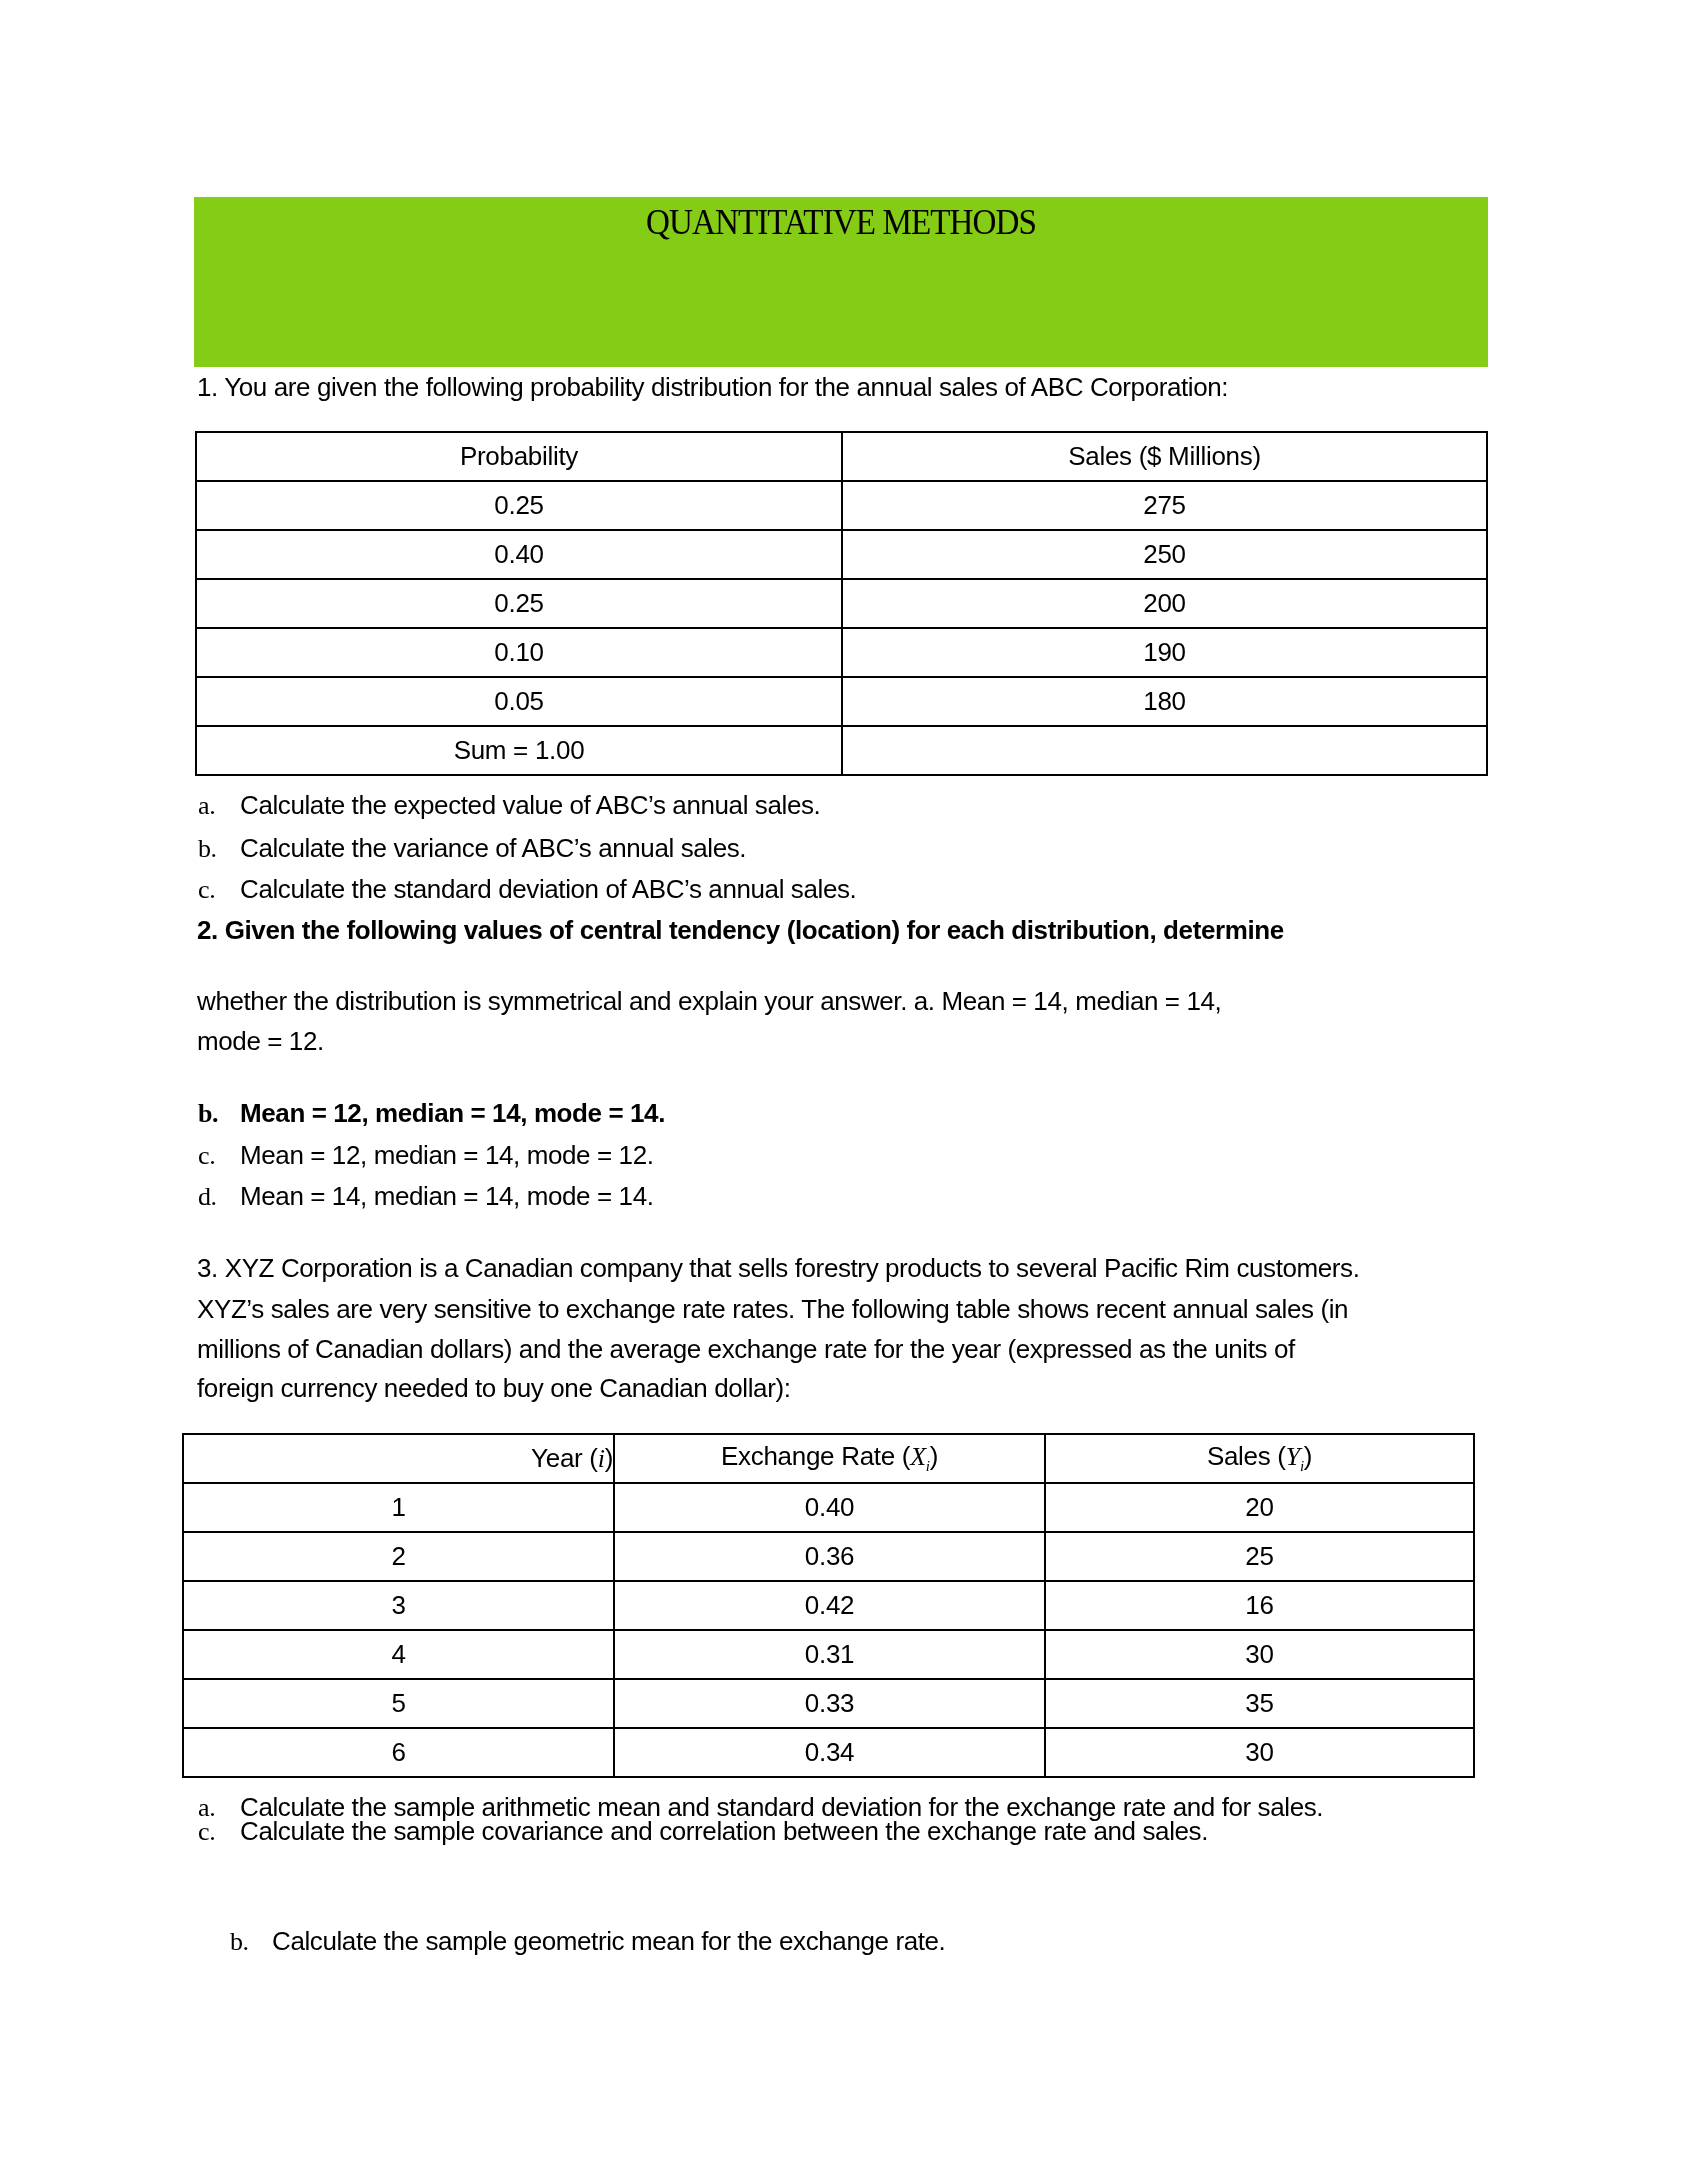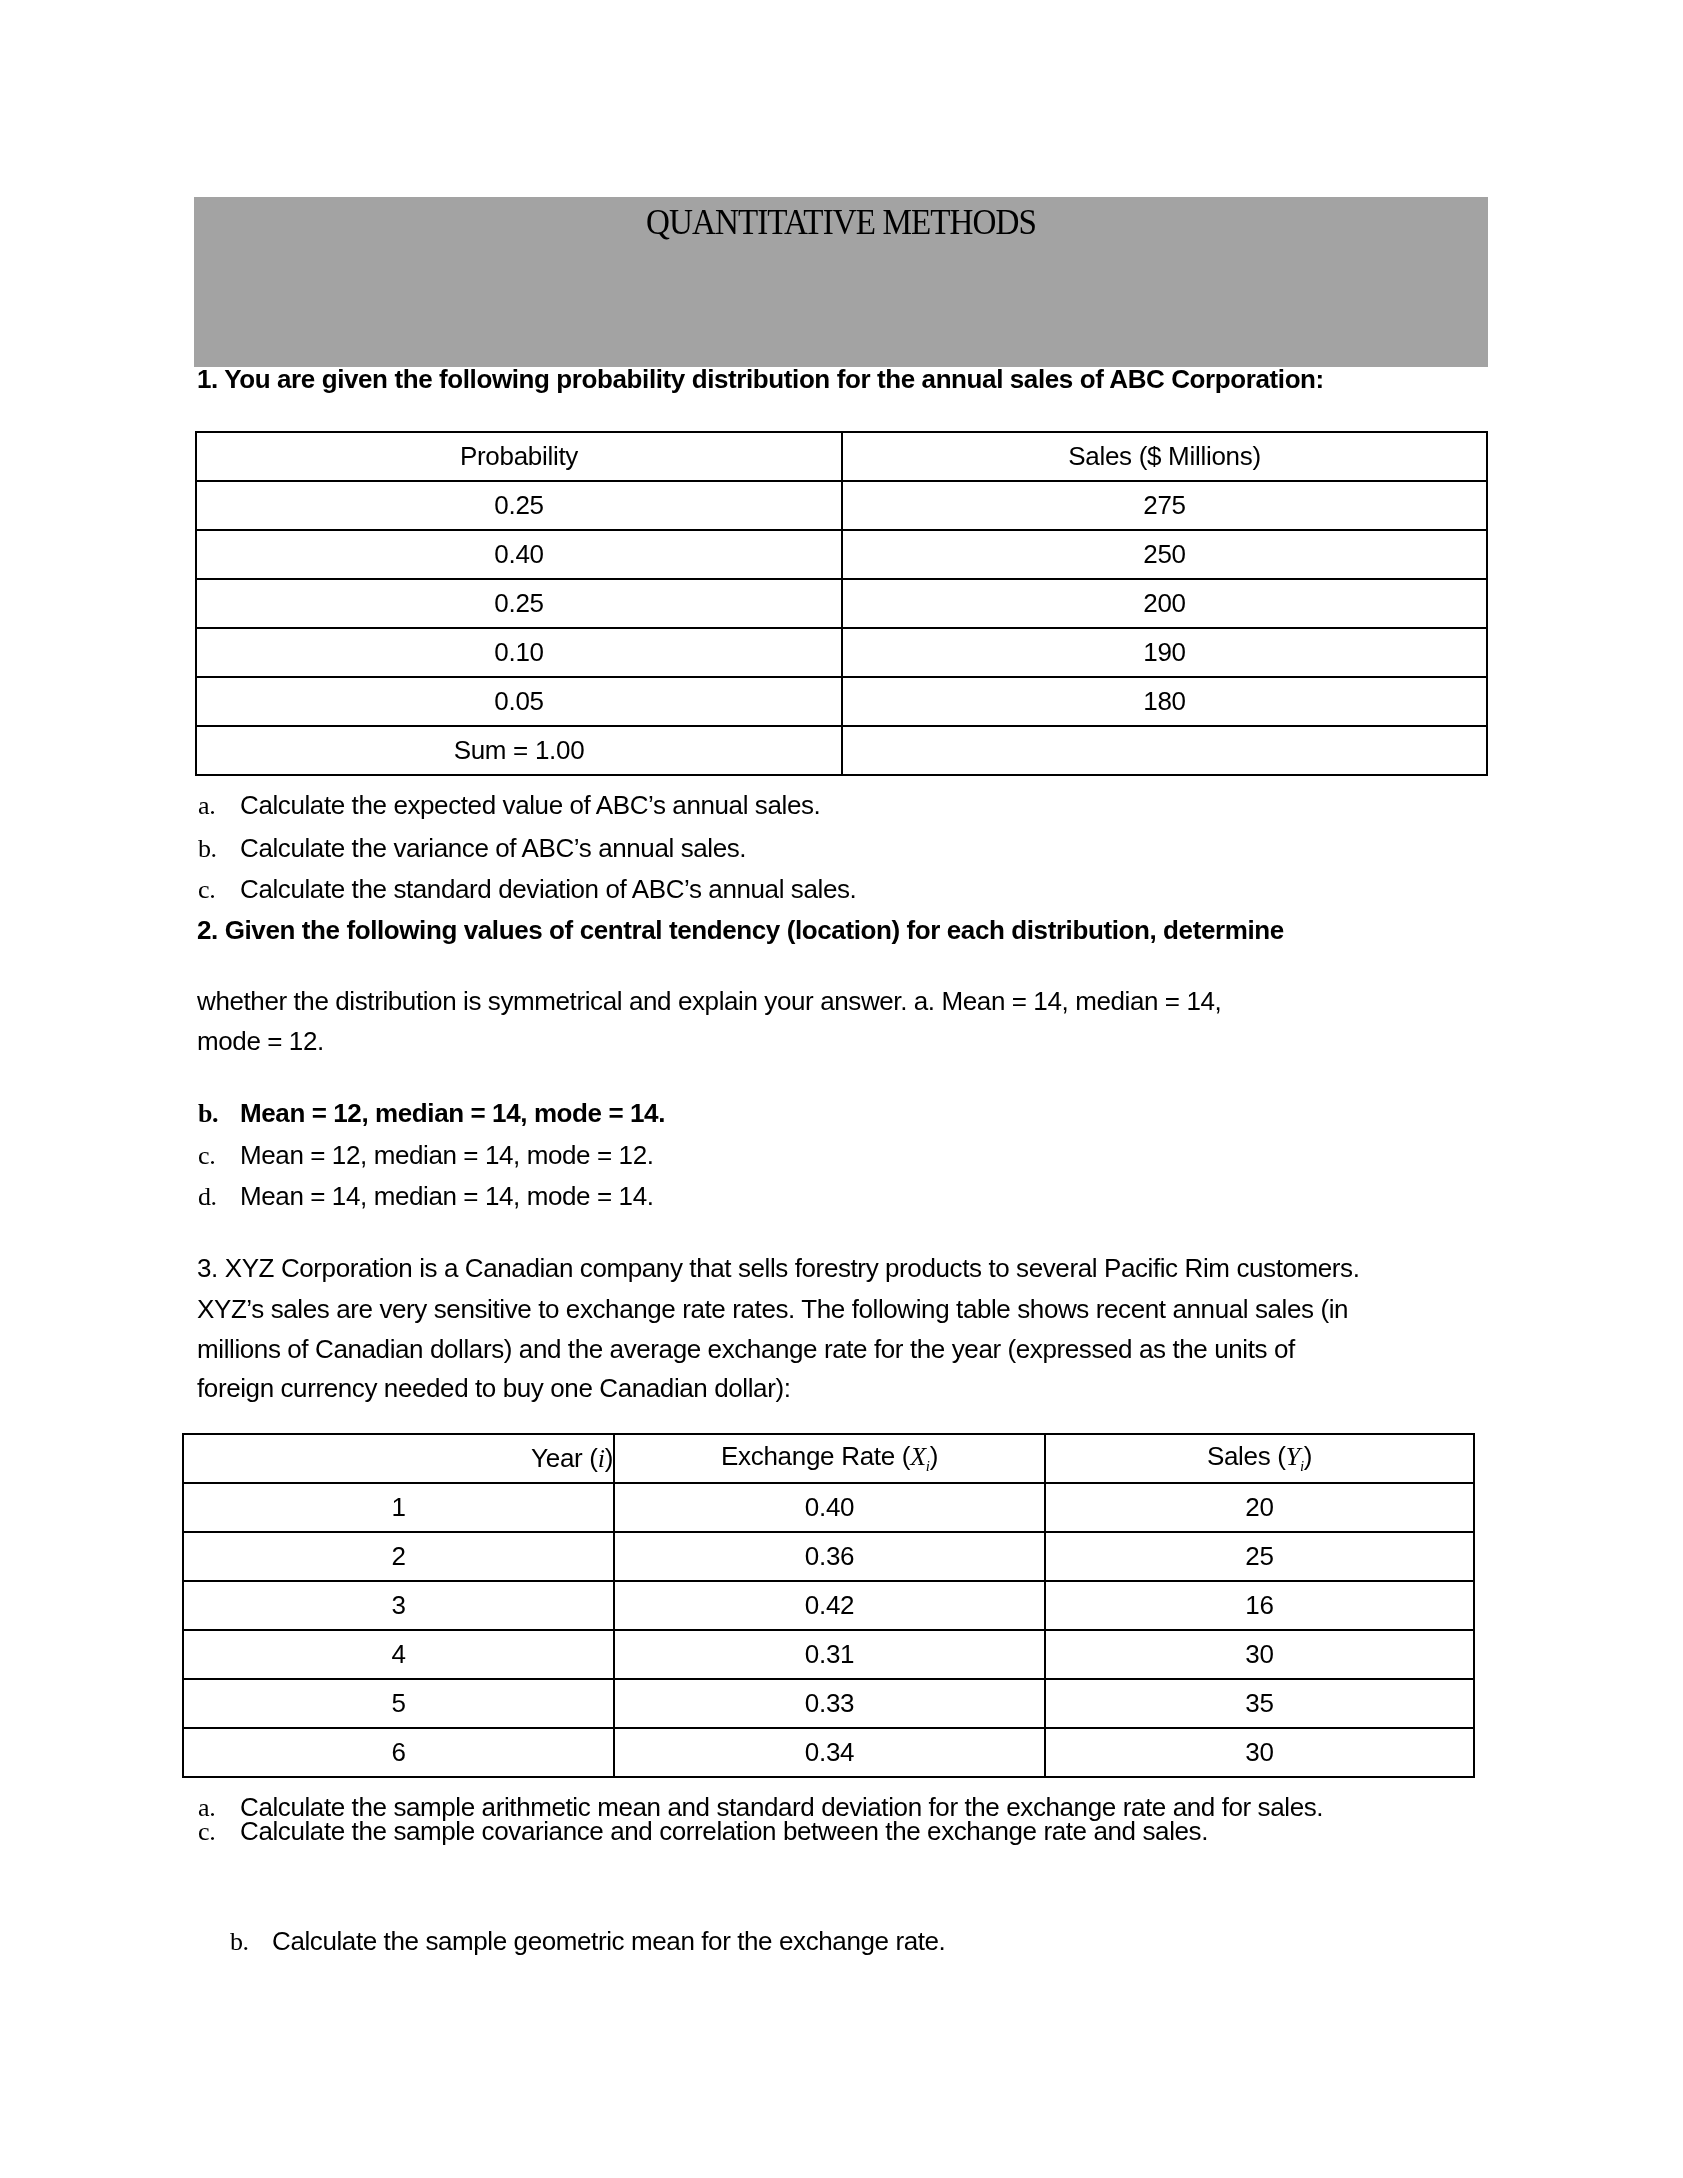--- a/index.html
+++ b/index.html
@@ -1,39 +1,39 @@
 <!DOCTYPE html>
 <html><head>
 <meta charset="utf-8">
 <style>
   html, body { margin:0; padding:0; background:#ffffff; }
   body { width:1683px; height:2178px; position:relative; overflow:hidden;
          font-family:"Liberation Sans", "DejaVu Sans", sans-serif; color:#000; }
-  .title-box { position:absolute; left:194px; top:197px; width:1294px; height:170px; background:#a3a3a3; }
+  .title-box { position:absolute; left:194px; top:197px; width:1294px; height:170px; background:#84cc16; }
   .title { position:absolute; left:0; right:0; top:4px; text-align:center;
            font-family:"Liberation Serif", "DejaVu Serif", serif; font-size:36px; letter-spacing:-1px;
            transform:scaleX(0.92); }
   .line { position:absolute; left:197px; font-size:26px; white-space:nowrap; line-height:34px; letter-spacing:-0.4px; }
   .sub  { position:absolute; left:198px; font-size:26px; white-space:nowrap; line-height:48px; letter-spacing:-0.4px; }
   .sub .lbl { font-family:"Liberation Serif", "DejaVu Serif", serif; display:inline-block; width:42px; }
   table.grid { position:absolute; border-collapse:collapse; font-size:26px; }
   table.grid td { border:2.5px solid #000; text-align:center; padding:0; height:47px; letter-spacing:-0.3px; }
   .t1 { left:195px; top:431px; width:1293px; }
   .t2 { left:182px; top:1433px; width:1293px; }
   .math { font-family:"Liberation Serif", "DejaVu Serif", serif; font-style:italic; }
   .math sub { font-size:15px; }
 </style>
 </head>
 <body>
 
 <div class="title-box">
   <div class="title">QUANTITATIVE METHODS</div>
 </div>
 
-<div class="line" style="top:362px;font-weight:bold;">1.  You are given the following probability distribution for the annual sales of ABC Corporation:</div>
+<div class="line" style="top:370px;">1.  You are given the following probability distribution for the annual sales of ABC Corporation:</div>
 
 <table class="grid t1">
   <tbody>
       <tr>
     <td style="width:644px;">Probability</td>
     <td>Sales ($ Millions)</td>
   </tr>
   <tr>
     <td>0.25</td>
     <td>275</td>

